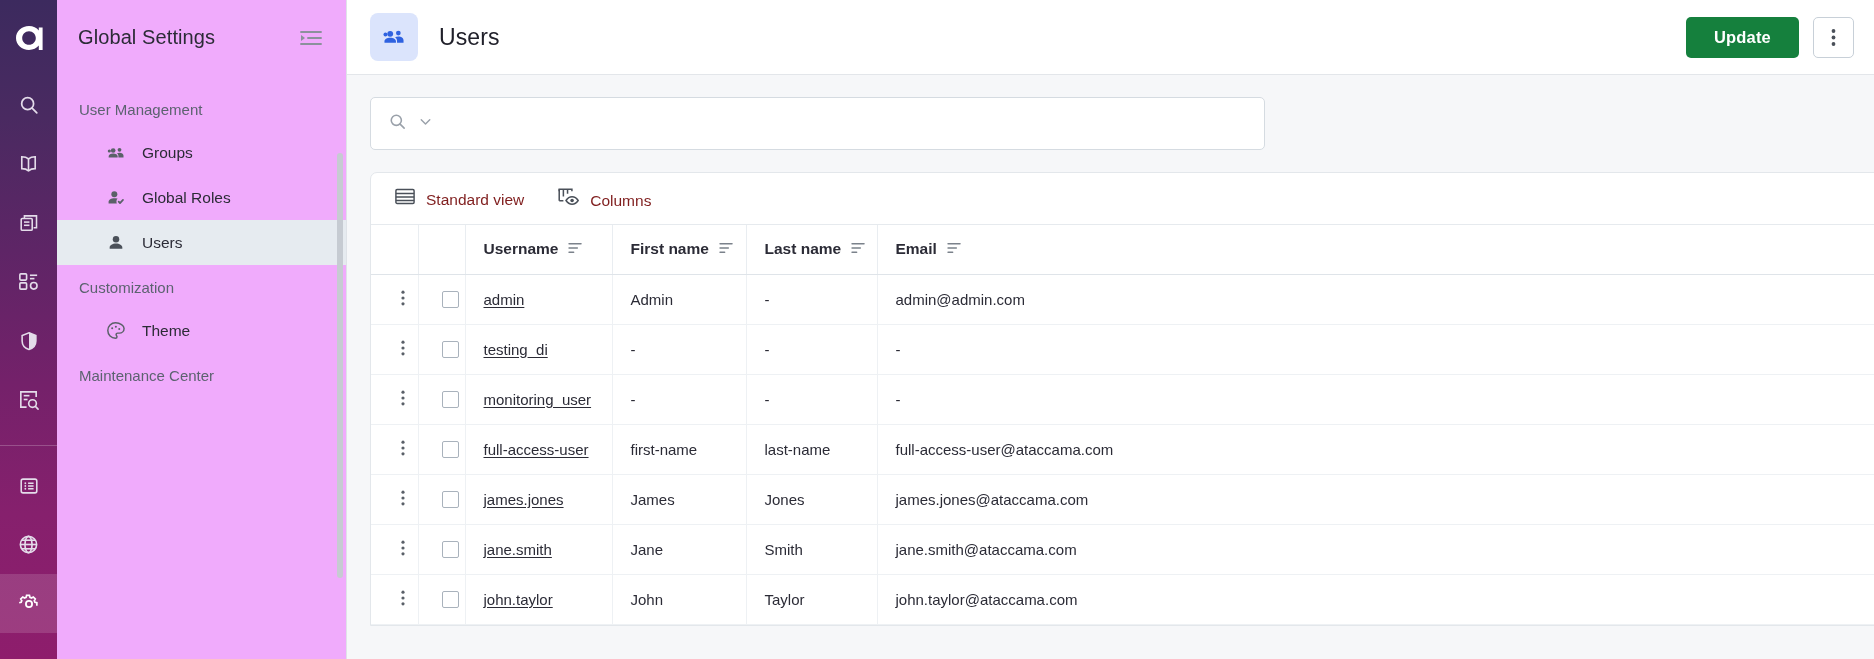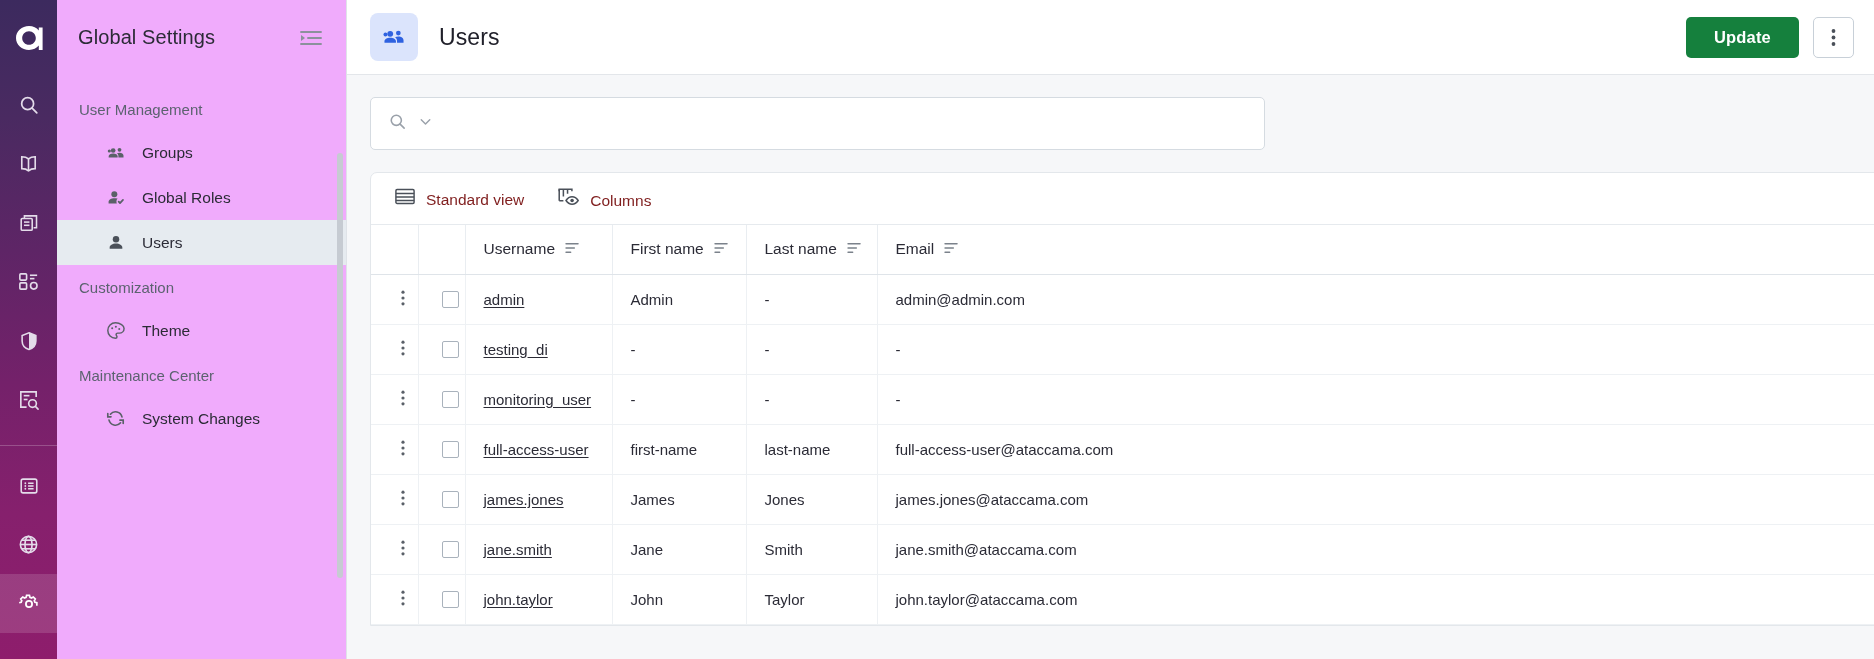--- a/index.html
+++ b/index.html
@@ -149,21 +149,21 @@
   table.users { width: 100%; border-collapse: collapse; table-layout: fixed; }
   table.users col.c-kebab { width: 47px; }
   table.users col.c-check { width: 47px; }
   table.users col.c-user  { width: 147px; }
   table.users col.c-first { width: 134px; }
   table.users col.c-last  { width: 131px; }
   table.users col.c-email { width: auto; }
 
   table.users th {
     height: 49px;
-    font-size: 15.5px; font-weight: normal; color: #2b2b36;
+    font-size: 15.5px; font-weight: bold; color: #2b2b36;
     text-align: left; padding: 0 0 0 18px;
     border-right: 1px solid #e9edf1;
     border-bottom: 1px solid #dfe4e9;
     vertical-align: middle;
     white-space: nowrap;
   }
   table.users th.blank { border-right: 1px solid #e9edf1; }
   table.users th:last-child { border-right: none; }
   .th-inner { display: flex; align-items: center; gap: 10px; }
 
@@ -340,31 +340,20 @@
             <circle cx="8.2" cy="9.3" r="1.15" fill="#5a6068" stroke="none"></circle>
             <circle cx="12.4" cy="7.6" r="1.15" fill="#5a6068" stroke="none"></circle>
             <circle cx="16.3" cy="10.2" r="1.15" fill="#5a6068" stroke="none"></circle>
           </svg>
         </span>
         <span class="ni-label">Theme</span>
       </div>
 
       <div class="nav-group-title">Maintenance Center</div>
 
-      <div class="nav-item">
-        <span class="ni-icon">
-          <svg width="21" height="21" viewBox="0 0 24 24" fill="none" stroke="#5a6068" stroke-width="1.9" stroke-linecap="round">
-            <path d="M19.4 10.1A7.6 7.6 0 006.2 7.1"></path>
-            <path d="M4.6 13.9a7.6 7.6 0 0013.2 3"></path>
-            <path d="M3.2 6.4v3.7h3.7"></path>
-              <path d="M20.8 17.6v-3.7h-3.7"></path>
-          </svg>
-        </span>
-        <span class="ni-label">System Changes</span>
-      </div>
 
 
       <div class="nav-scrollbar"></div>
     </div>
   </div>
 
   <div class="main">
 
     <div class="topbar">
       <div class="page-icon-box">

